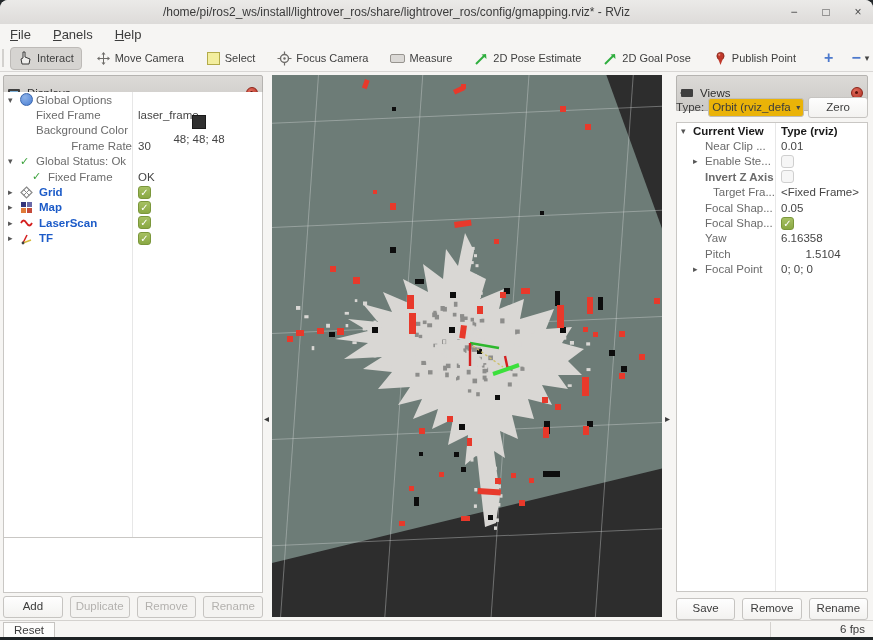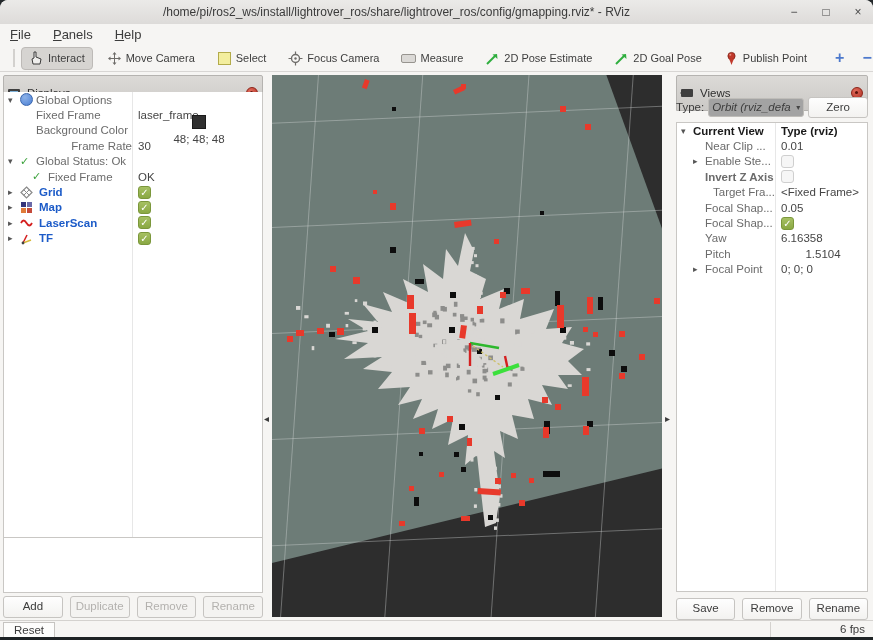--- a/index.html
+++ b/index.html
@@ -8,21 +8,21 @@
   
   .titlebar{position:absolute;left:0;top:0;width:873px;height:24px;background:linear-gradient(#ebeae8,#dddbd9);border-bottom:1px solid #c6c4c2;border-radius:8px 8px 0 0;}
   .title{position:absolute;left:0;right:80px;top:0;height:24px;line-height:24px;text-align:center;font-size:12px;color:#3a3a3a;white-space:nowrap;overflow:hidden;}
   .winbtns{position:absolute;right:6px;top:0;height:24px;display:flex;align-items:center;gap:14px;}
   .winbtn{width:18px;height:18px;text-align:center;line-height:18px;font-size:12px;color:#4a4a4a;cursor:default;}
   
   .menubar{position:absolute;left:0;top:24px;width:873px;height:21px;background:#f6f5f3;display:flex;align-items:center;padding-left:10px;gap:22px;box-sizing:border-box;}
   .menuitem{font-size:13px;color:#3c3c3c;}
   .menuitem .u{text-decoration:underline;}
   
-  .toolbar{position:absolute;left:0;top:45px;width:873px;height:27px;background:#f6f5f3;border-bottom:1px solid #d8d6d4;display:flex;align-items:center;box-sizing:border-box;padding-left:11px;}
+  .toolbar{position:absolute;left:0;top:45px;width:873px;height:27px;background:#f6f5f3;border-bottom:1px solid #d8d6d4;display:flex;align-items:center;box-sizing:border-box;padding-left:0;}
   .tb-handle{width:0;height:18px;border-left:2px solid #d3d1ce;margin:0 6px 0 2px;}
   .tool{display:flex;align-items:center;gap:4px;font-size:11px;color:#3e3e3e;padding:3px 7px;border-radius:4px;border:1px solid transparent;margin-right:6px;white-space:nowrap;}
   .tool.active{background:#d6d4d1;border:1px solid #bdbab7;}
   .tool .ic{display:inline-flex;width:15px;height:15px;align-items:center;justify-content:center;}
   .tb-plus{font-size:16px;font-weight:bold;color:#4d79cc;margin:0 8px 0 14px;}
   .tb-minus{font-size:16px;font-weight:bold;color:#4d79cc;margin:0 2px 0 10px;}
   .tb-caret{font-size:9px;color:#444;margin-left:2px;}
   .sel-sq{width:11px;height:11px;background:#f3ee9e;border:1px solid #b3ab4a;}
   .meas{width:14px;height:7px;background:#dbd9d6;border:1px solid #97948f;border-radius:2px;}
   
@@ -58,21 +58,21 @@
   .globe-ic{width:11px;height:11px;border-radius:50%;background:radial-gradient(circle at 35% 30%,#8db2e8,#4a7fd4);border:1px solid #3a66ad;flex:none;margin-right:5px;position:relative;}
   .icon16{width:16px;flex:none;display:inline-flex;align-items:center;}
   
   .viewport{position:absolute;left:272px;top:75px;width:390px;height:542px;background:#2d2d2d;overflow:hidden;}
   .gutterL{position:absolute;left:263px;top:75px;width:9px;height:542px;}
   .gutterR{position:absolute;left:662px;top:75px;width:14px;height:542px;}
   .collapse{position:absolute;font-size:10px;color:#3c3c3c;}
   
   .views{position:absolute;left:676px;top:75px;width:192px;height:542px;}
   .typerow{position:absolute;left:0;top:22px;width:192px;height:20px;display:flex;align-items:center;font-size:11.5px;color:#3c3c3c;gap:4px;}
-  .combo{width:96px;height:19px;background:#a3a3a3;border:1px solid #bfbdb9;border-radius:3px;font-size:11.5px;color:#3c3c3c;display:flex;align-items:center;padding:0 3px;box-sizing:border-box;white-space:nowrap;overflow:hidden;font-style:italic;}
+  .combo{width:96px;height:19px;background:#eab308;border:1px solid #bfbdb9;border-radius:3px;font-size:11.5px;color:#3c3c3c;display:flex;align-items:center;padding:0 3px;box-sizing:border-box;white-space:nowrap;overflow:hidden;}
   .combo .car{margin-left:auto;font-size:8px;color:#444;}
   .zbtn{flex:1;height:19px;background:linear-gradient(#fefefe,#f3f2f0);border:1px solid #c6c4c1;border-radius:3px;font-size:11.5px;color:#3c3c3c;text-align:center;line-height:18px;}
   .vtree{position:absolute;left:0;top:47px;width:192px;height:470px;background:#fff;border:1px solid #c9c7c4;box-sizing:border-box;overflow:hidden;}
   
   .statusbar{position:absolute;left:0;top:620px;width:873px;height:17px;background:#f6f5f3;border-top:1px solid #d4d2cf;}
   .resetbtn{position:absolute;left:3px;top:1px;width:50px;height:15px;background:#fdfdfc;border:1px solid #c6c4c1;font-size:11.5px;color:#3c3c3c;text-align:center;line-height:14px;}
   .fps{position:absolute;right:8px;top:1px;font-size:11.5px;color:#3c3c3c;line-height:15px;}
   .statussep{position:absolute;left:770px;top:1px;width:1px;height:15px;background:#d4d2cf;}
   .darkstrip{position:absolute;left:0;top:637px;width:873px;height:3px;background:#1e2325;}
 </style>

